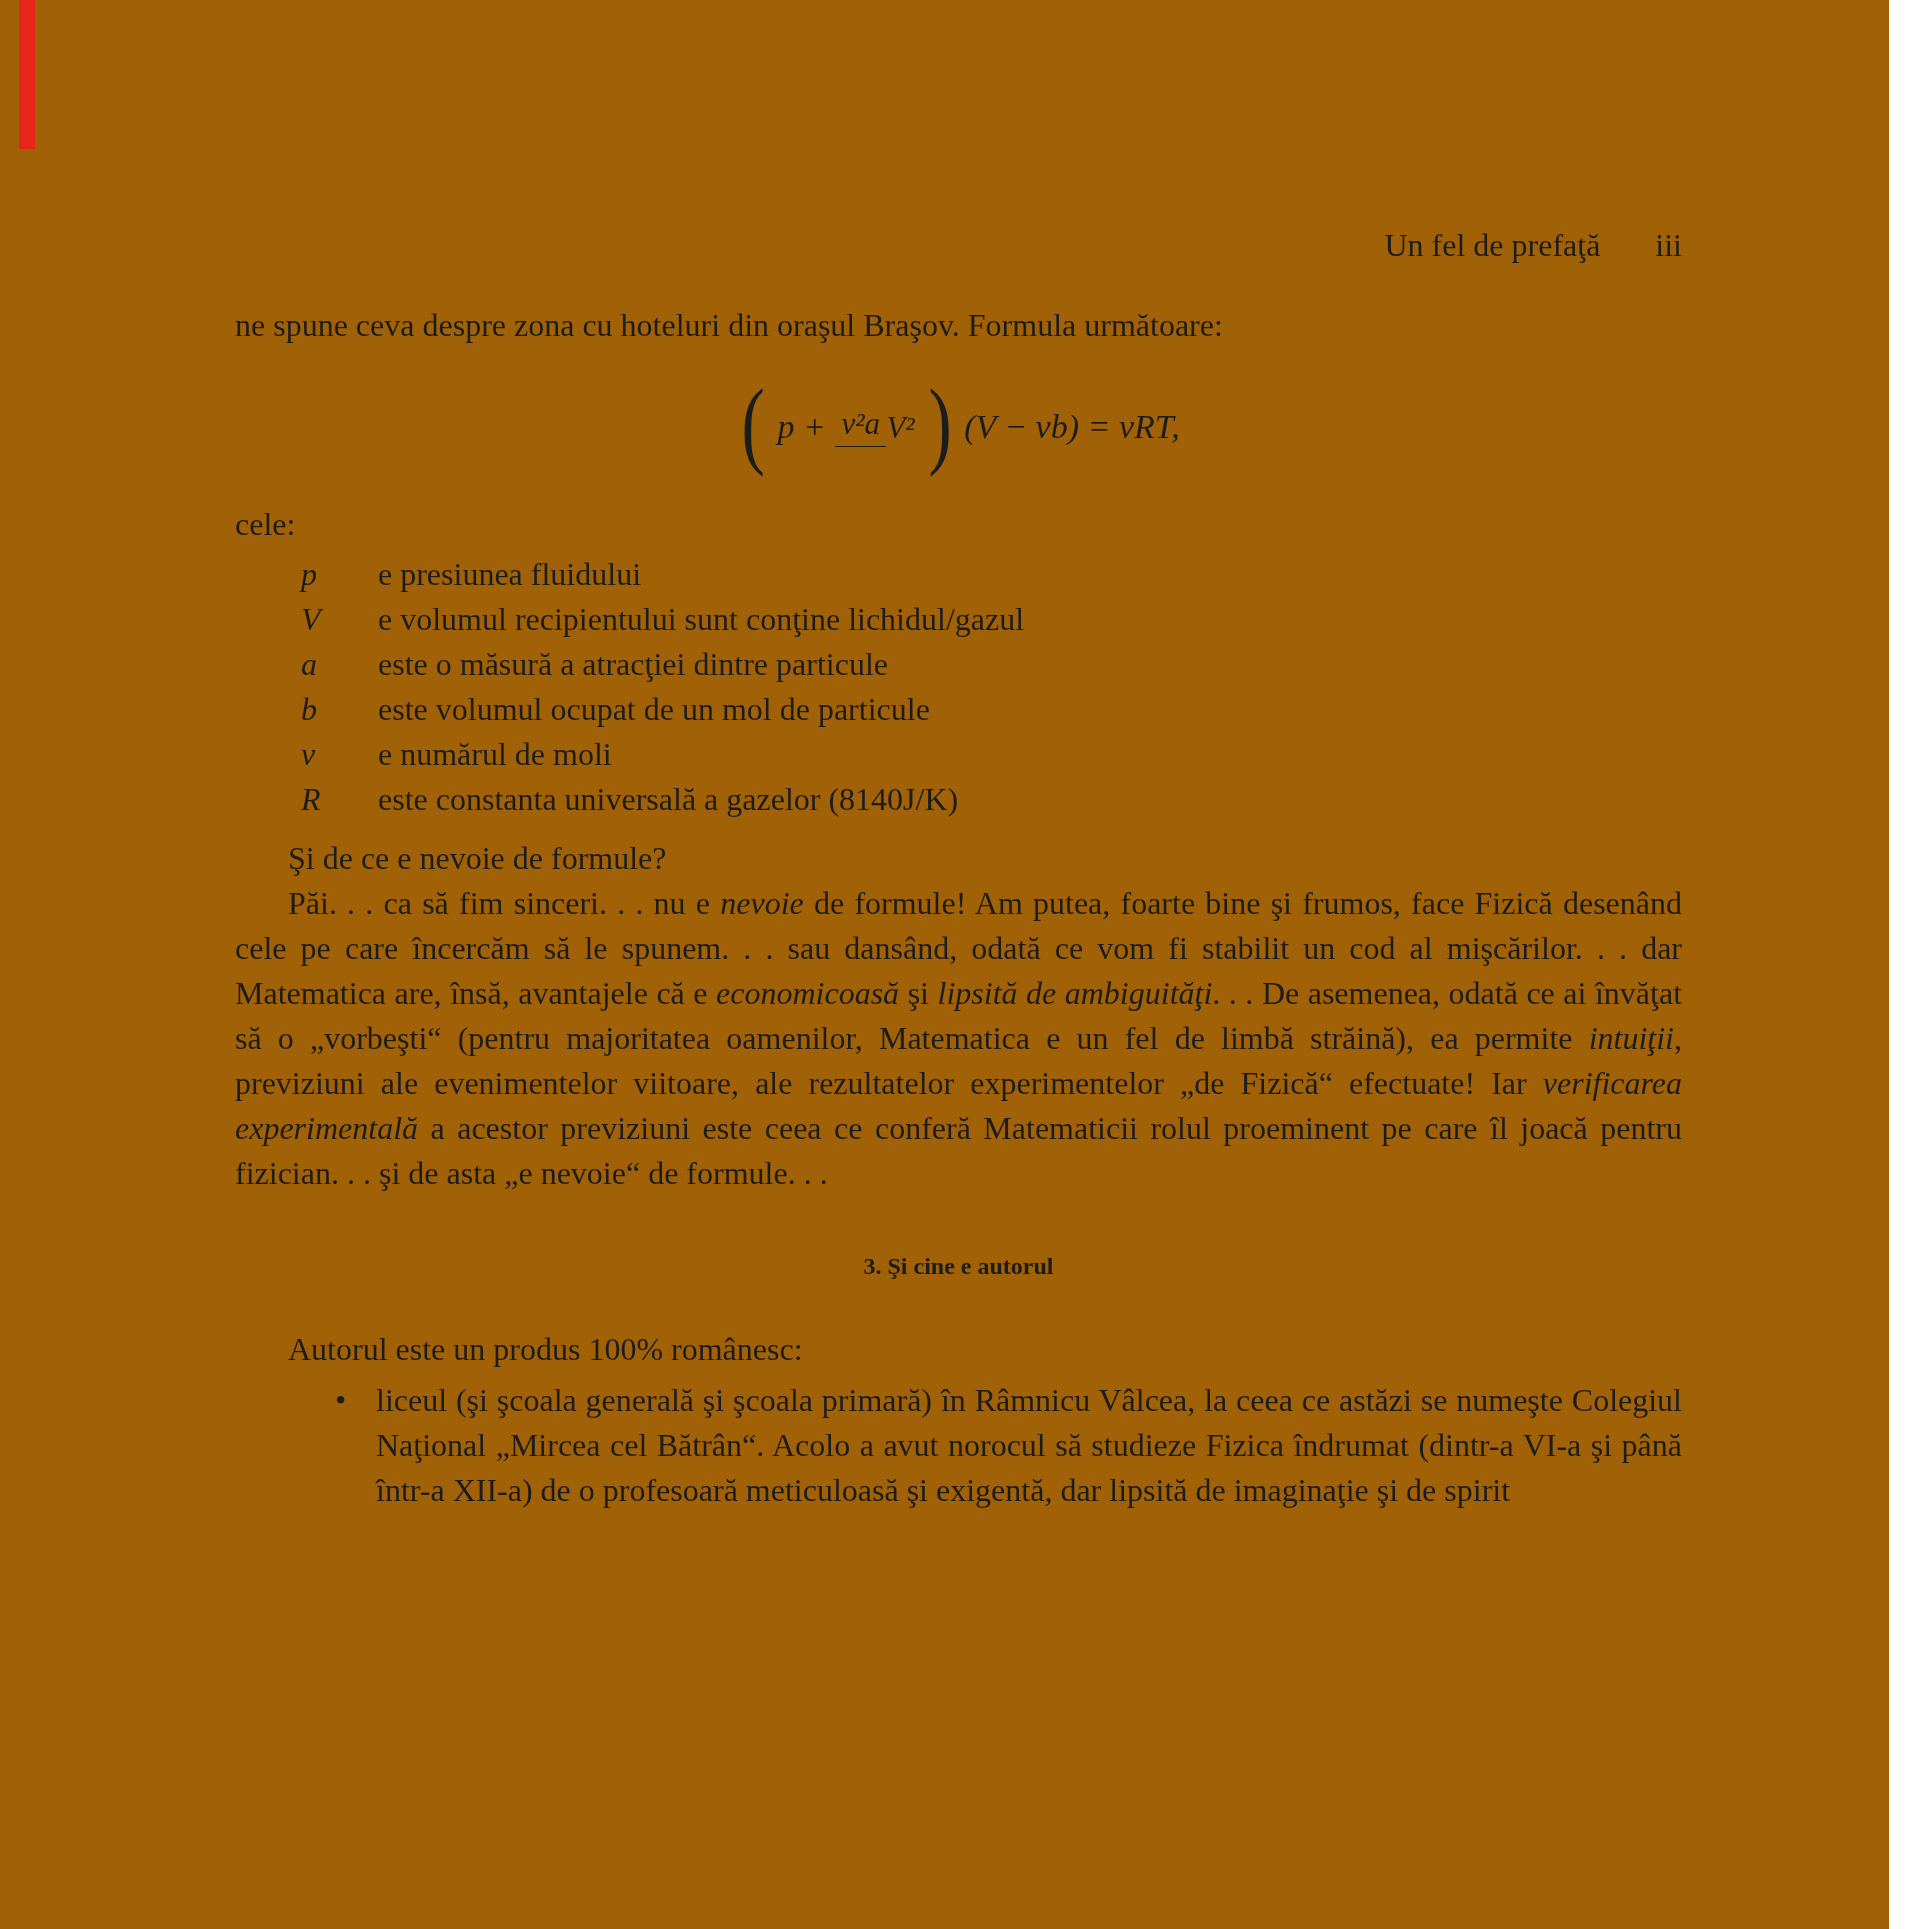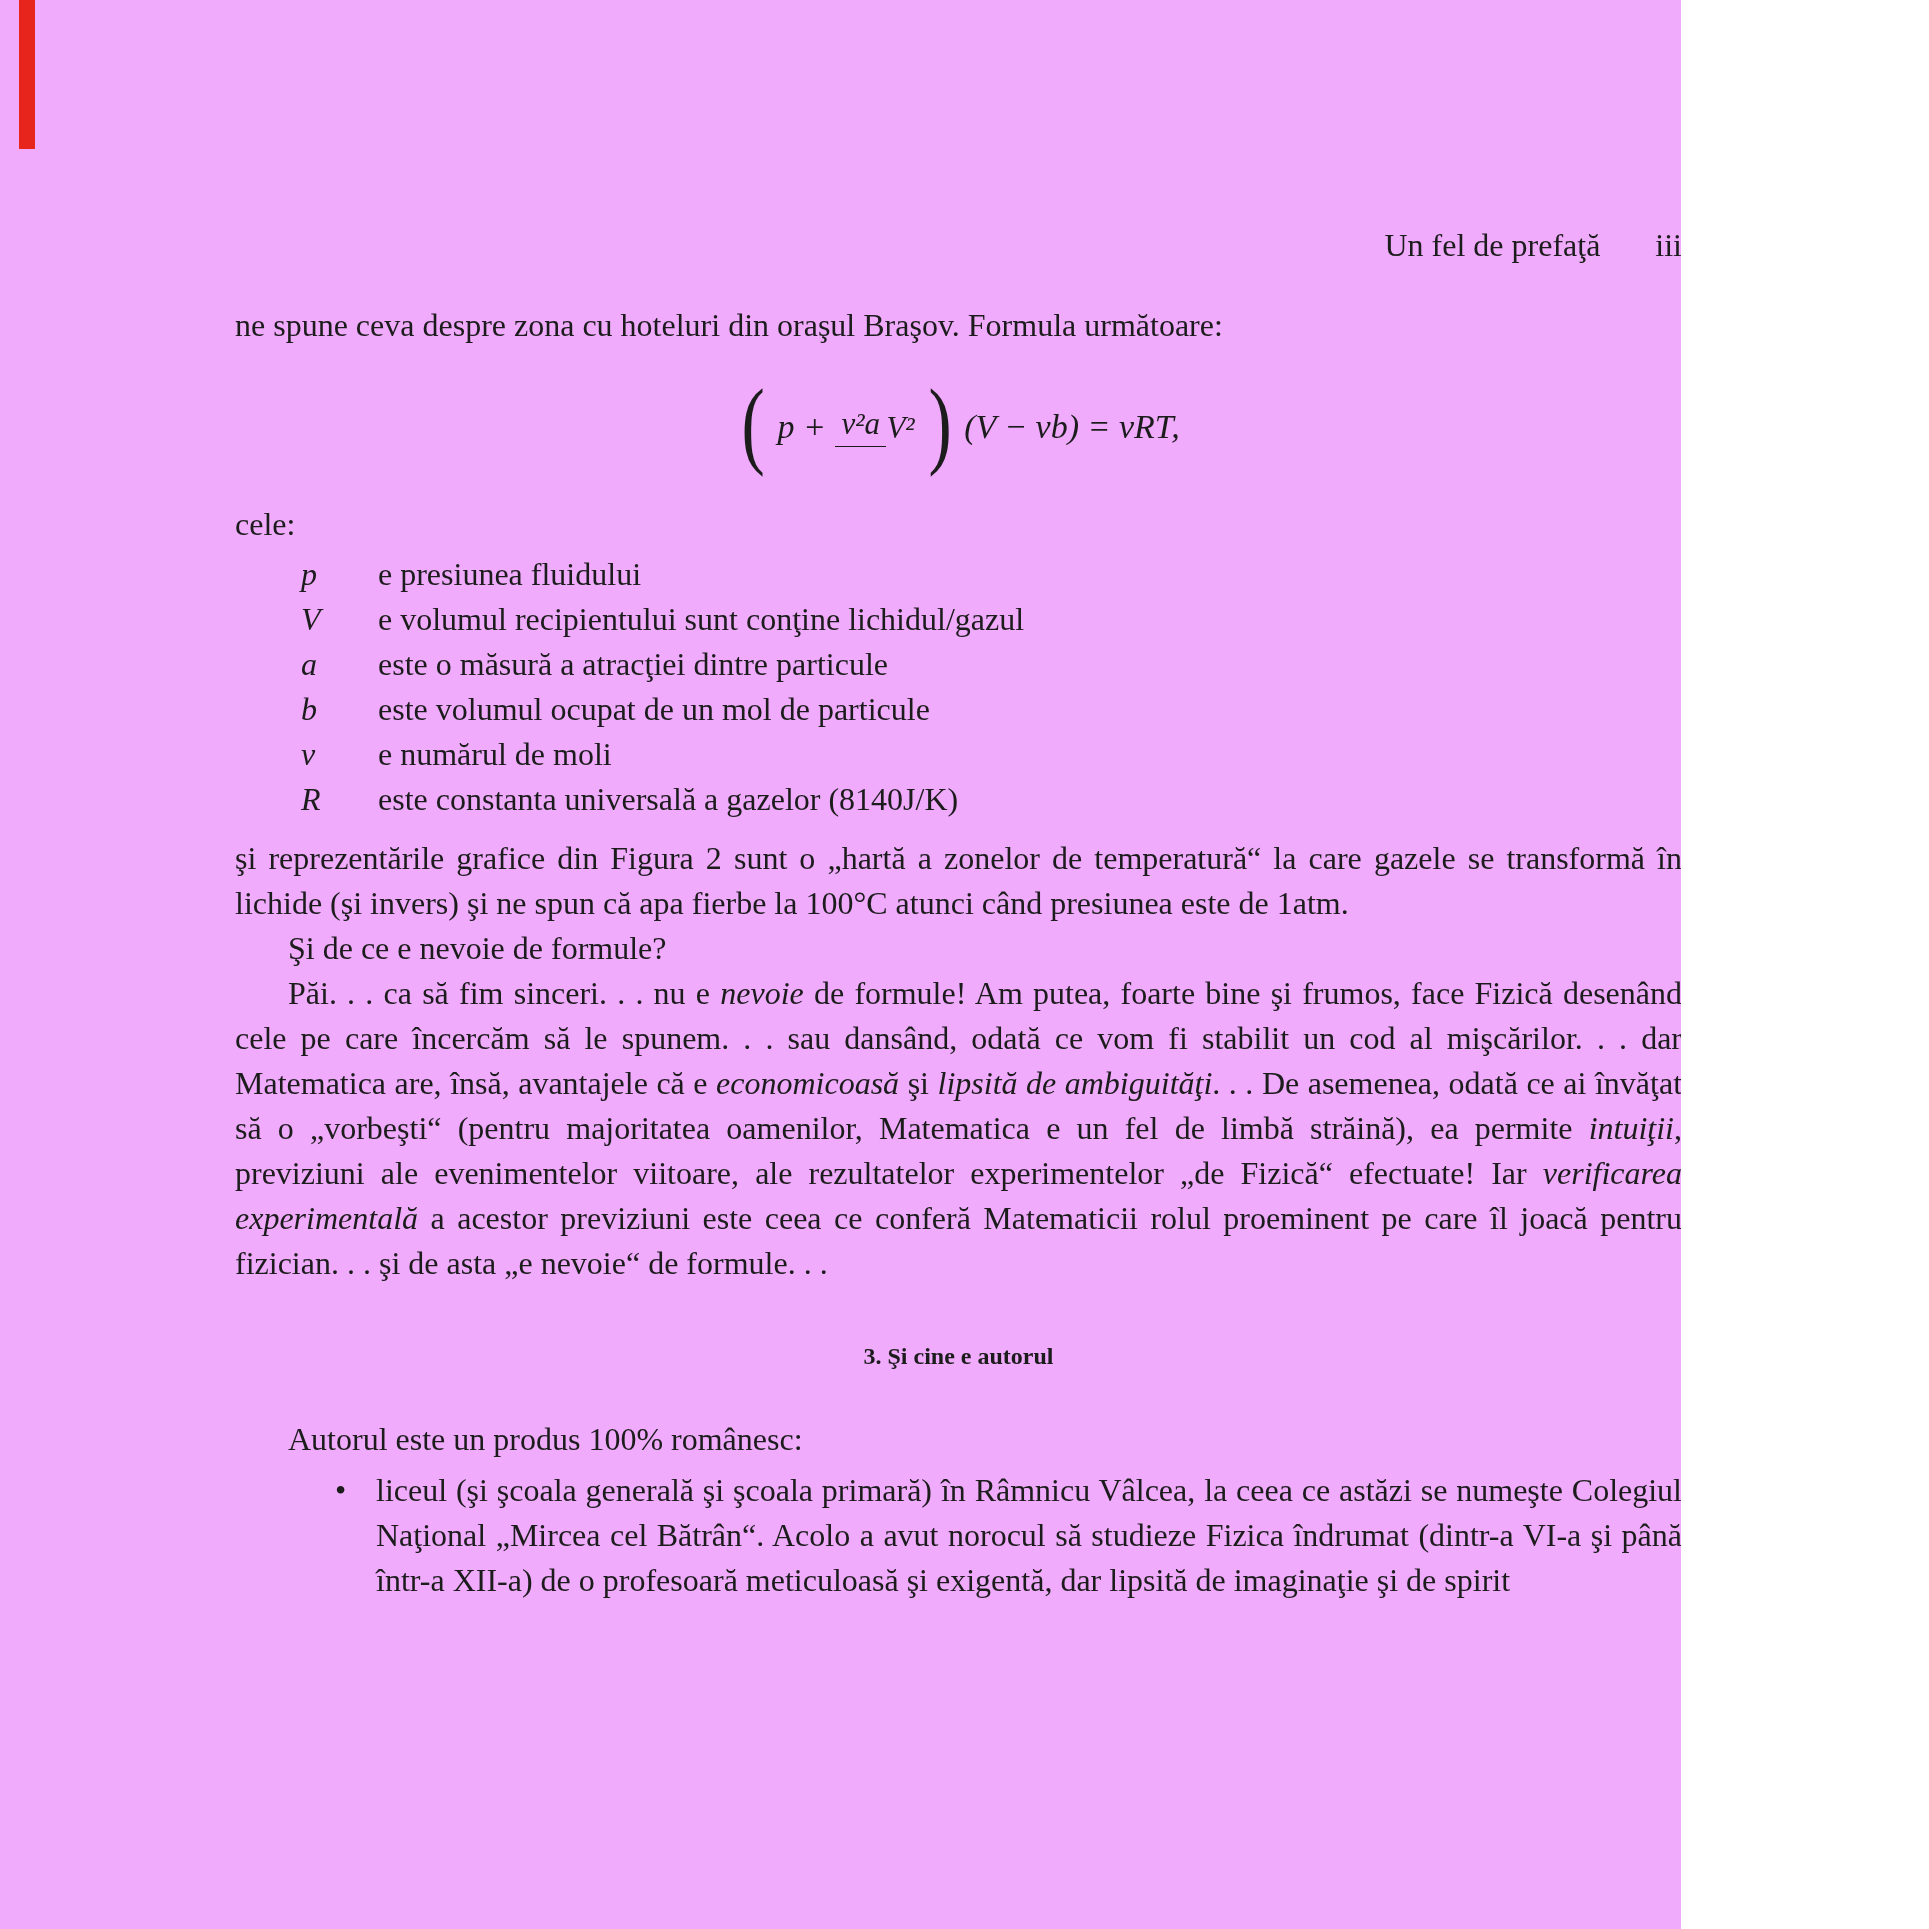--- a/index.html
+++ b/index.html
@@ -2,23 +2,23 @@
 <html style="font-size:12.5px"><head>
 <meta charset="utf-8">
 <style>
   html, body {
     margin: 0;
     padding: 0;
     background: #ffffff;
   }
   .page {
     position: relative;
-    width: 1681px;
+    width: 1889px;
     height: 1930px;
-    background: #f0abfc;
+    background: #a16207;
     overflow: hidden;
     font-family: "Liberation Serif", "DejaVu Serif", serif;
     font-size: 32px;
     line-height: 45px;
     color: #1c1c1c;
   }
   .red-marker {
     position: absolute;
     left: 19px;
     top: 0;
@@ -177,21 +177,20 @@
       <div class="def-row">
         <span class="def-symbol">ν</span>
         <span>e numărul de moli</span>
       </div>
       <div class="def-row">
         <span class="def-symbol">R</span>
         <span>este constanta universală a gazelor (8140J/K)</span>
       </div>
     </div>
 
-    <p class="para">şi reprezentările grafice din Figura 2 sunt o „hartă a zonelor de temperatură“ la care gazele se transformă în lichide (şi invers) şi ne spun că apa fierbe la 100°C atunci când presiunea este de 1atm.</p>
 
     <p class="question">Şi de ce e nevoie de formule?</p>
 
     <p class="para indent"><span>Păi. . . ca să fim sinceri. . . nu e </span><span class="italic">nevoie</span><span> de formule!  Am putea, foarte bine şi frumos, face Fizică desenând cele pe care încercăm să le spunem. . . sau dansând, odată ce vom fi stabilit un cod al mişcărilor. . . dar Matematica are, însă, avantajele că e </span><span class="italic">economicoasă</span><span> şi </span><span class="italic">lipsită de ambiguităţi</span><span>. . . De asemenea, odată ce ai învăţat să o „vorbeşti“ (pentru majoritatea oamenilor, Matematica e un fel de limbă străină), ea permite </span><span class="italic">intuiţii</span><span>, previziuni ale evenimentelor viitoare, ale rezultatelor experimentelor „de Fizică“ efectuate!  Iar </span><span class="italic">verificarea experimentală</span><span> a acestor previziuni este ceea ce conferă Matematicii rolul proeminent pe care îl joacă pentru fizician. . . şi de asta „e nevoie“ de formule. . .</span></p>
 
     <div class="section-heading">3.  Şi cine e autorul</div>
 
     <p class="para indent">Autorul este un produs 100% românesc:</p>
 
     <div class="bullet-item">

